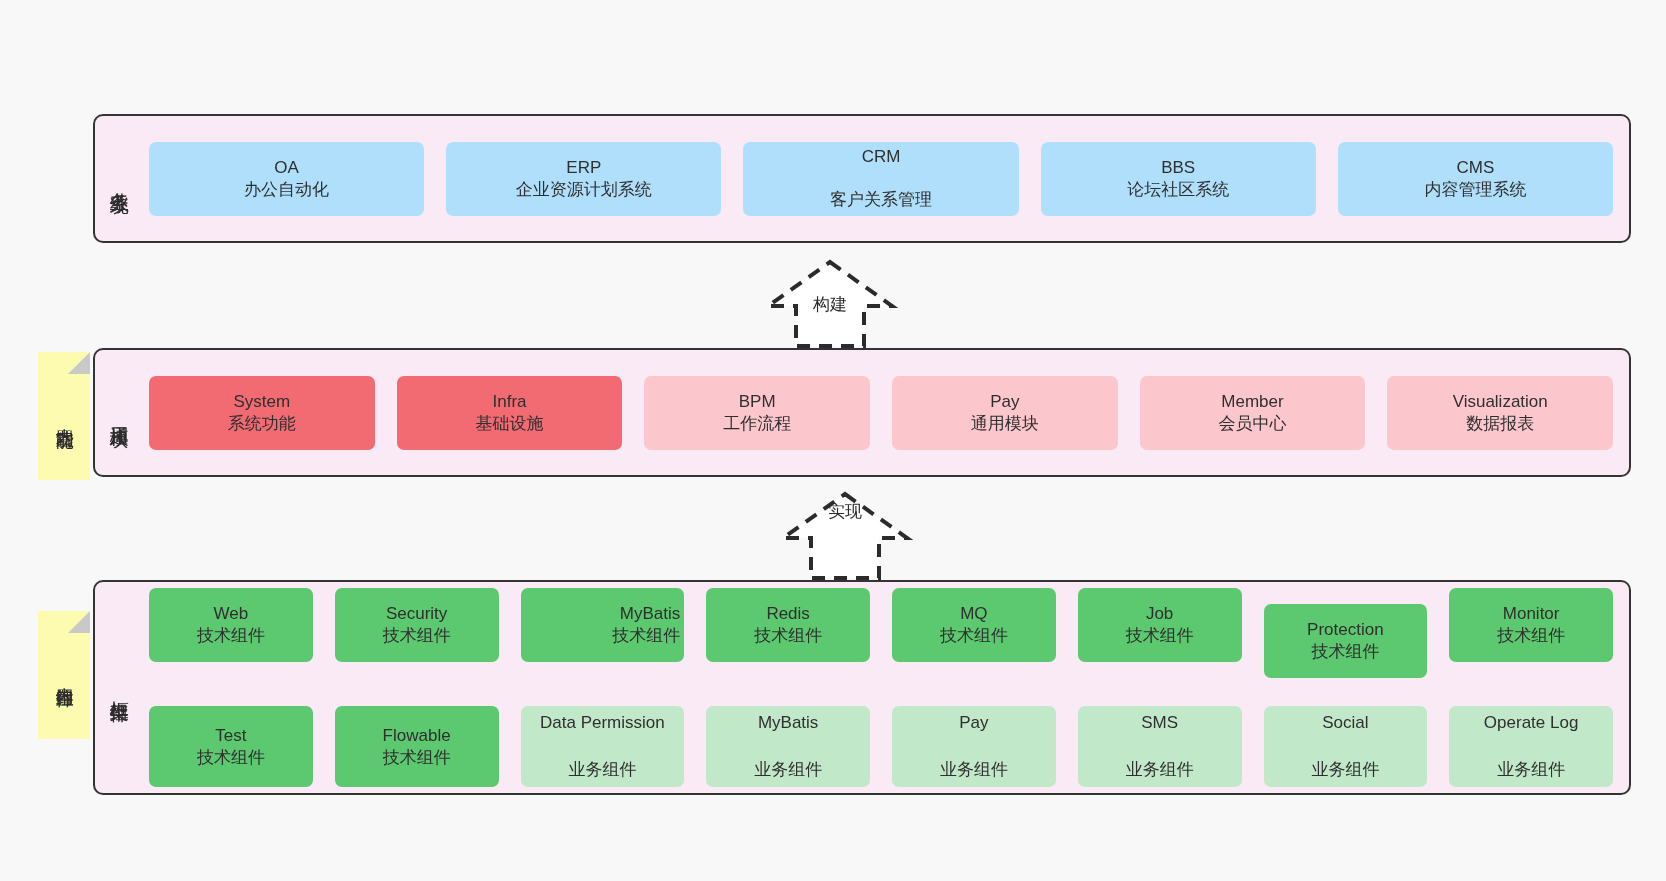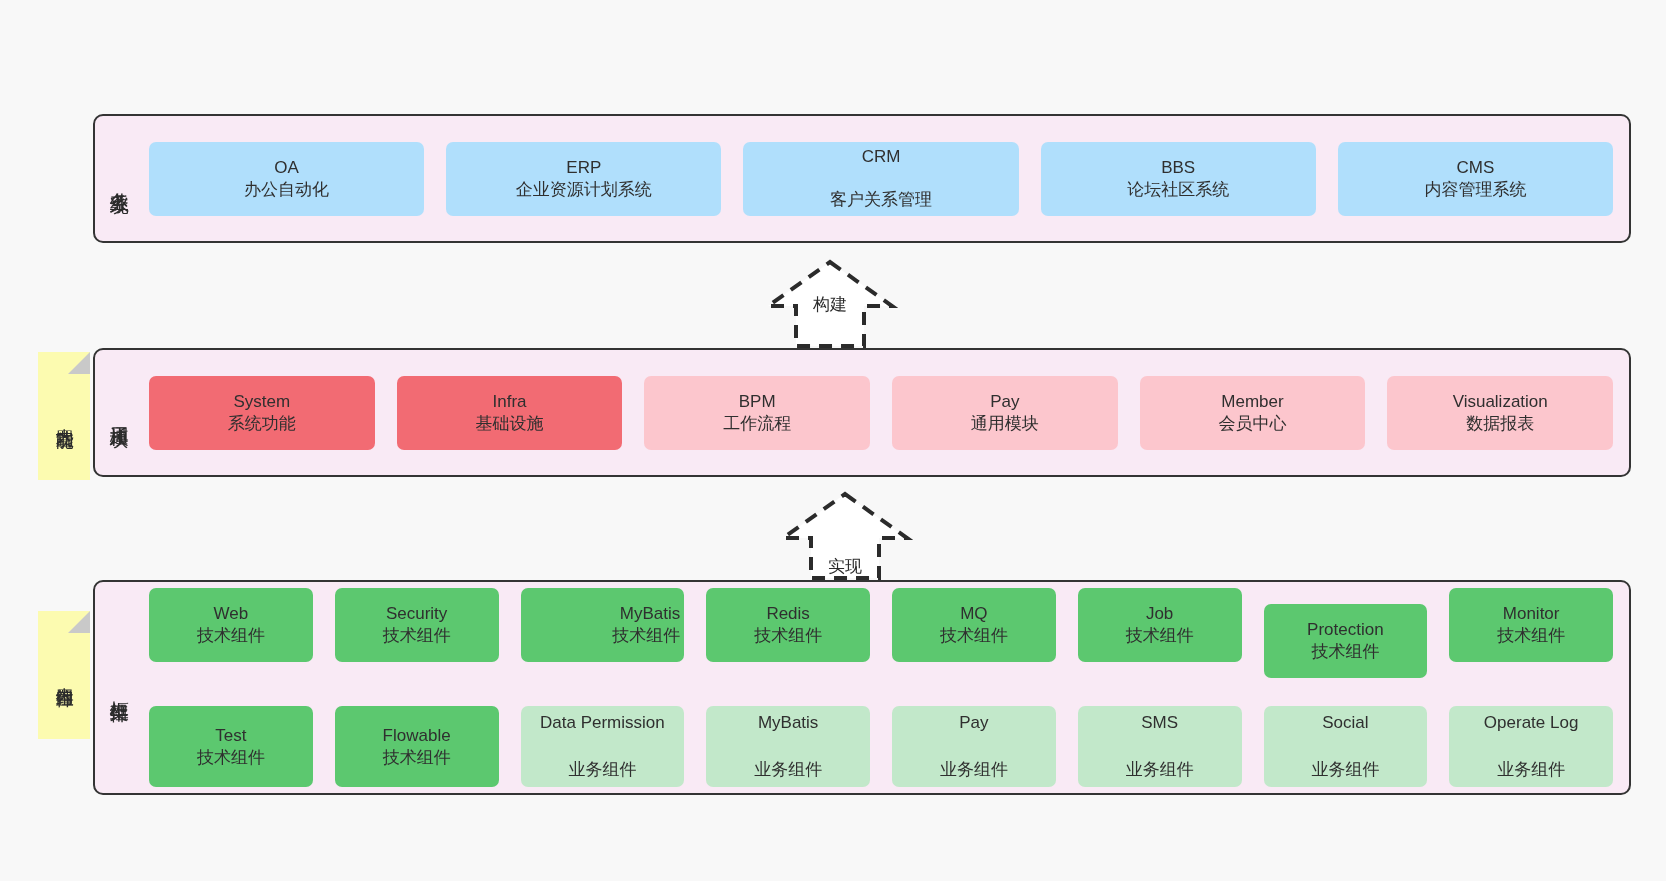--- a/index.html
+++ b/index.html
@@ -189,21 +189,21 @@
         </div>
       </div>
     </div>
   </div>
 
   <div class="arrow" style="left:775px;top:490px;">
     <svg width="140" height="92" viewBox="0 0 140 92">
       <path d="M70 4 L132 48 L104 48 L104 88 L36 88 L36 48 L8 48 Z" fill="#ffffff" stroke="#2b2b2b" stroke-width="4" stroke-dasharray="13,9" stroke-linejoin="miter"></path>
     </svg>
   </div>
-  <div class="arrow-label" style="left:828px;top:555px;">实现</div>
+  <div class="arrow-label" style="left:828px;top:500px;">实现</div>
 
   <div class="note" style="left:38px;top:611px;height:128px;">
     <span>内置组件</span>
   </div>
 
   <div class="layer" style="left:93px;top:580px;width:1538px;height:215px;">
     <div class="layer-title">框架组件</div>
     <div class="layer-body" style="gap:28px;">
 
       <div class="row">

